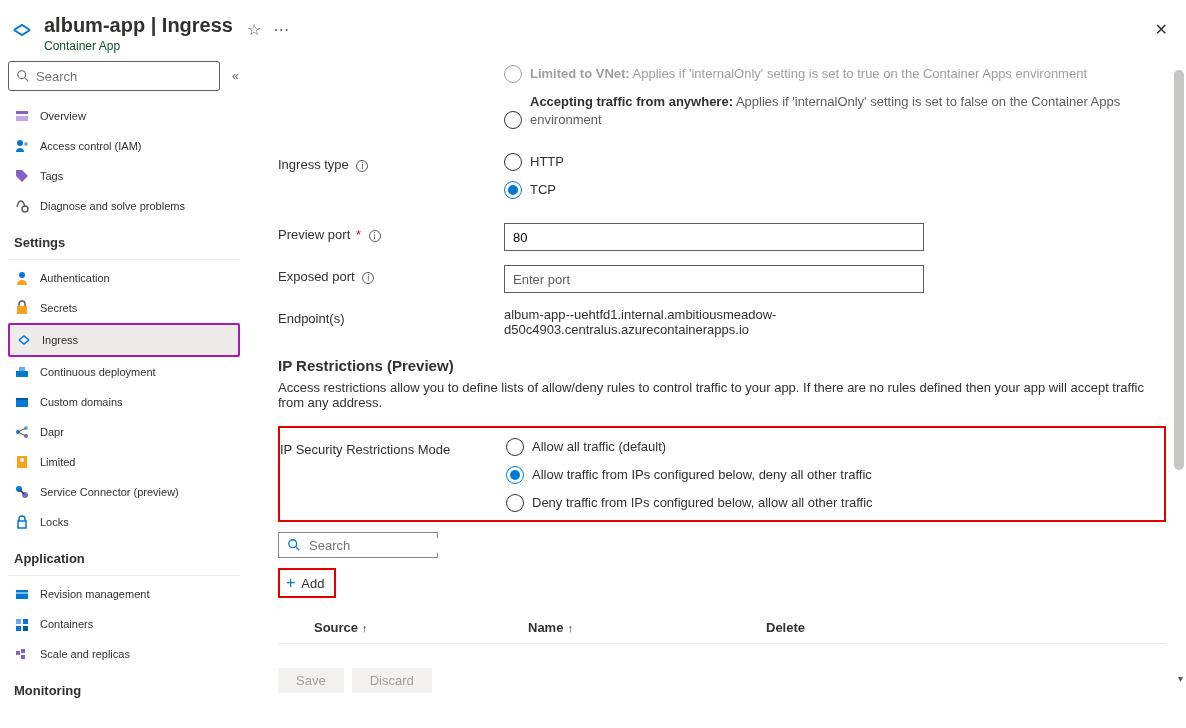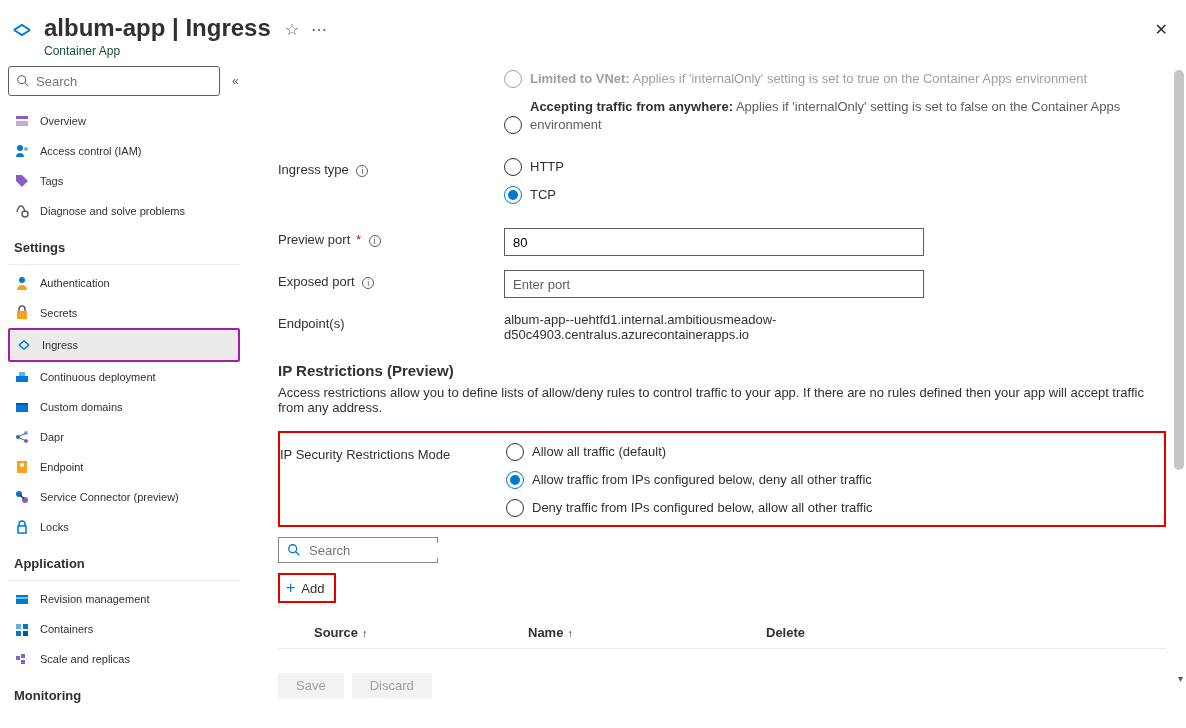--- a/index.html
+++ b/index.html
@@ -1,20 +1,20 @@
 <!DOCTYPE html>
 <html><head>
   <meta charset="utf-8">
   <style>
     * { box-sizing: border-box; margin: 0; padding: 0; }
     body { font-family: "Segoe UI", sans-serif; font-size: 13px; color: #323130; background: #fff; width: 1186px; height: 728px; overflow: hidden; position: relative; }
     
     .header { display: flex; align-items: flex-start; padding: 14px 16px 8px 10px; }
     .header-icon { width: 24px; height: 24px; margin-right: 10px; margin-top: 4px; flex-shrink: 0; }
-    .header-title { font-size: 24px; font-weight: 600; }
+    .header-title { font-size: 20px; font-weight: 600; }
     .header-subtitle { font-size: 12px; color: #14532d; margin-top: 2px; }
     .header-actions { display: flex; gap: 12px; margin-left: 14px; align-items: center; margin-top: 6px; }
     .star-icon, .dots-icon { color: #605e5c; font-size: 16px; }
     .close-x { position: absolute; right: 18px; top: 20px; font-size: 16px; color: #323130; cursor: pointer; }
     
     .body-wrap { display: flex; height: calc(100% - 60px); }
     
     .sidebar { width: 248px; flex-shrink: 0; padding: 0 8px; overflow-y: auto; }
     .search-row { display: flex; align-items: center; gap: 8px; margin-bottom: 10px; }
     .search-box { flex: 1; display: flex; align-items: center; border: 1px solid #605e5c; border-radius: 3px; padding: 3px 7px; height: 30px; }
@@ -206,21 +206,21 @@
         </span>
       <span class="nav-label">Dapr</span>
     </div>
     <div class="nav-item">
       <span class="nav-icon">
           <svg width="16" height="16" viewBox="0 0 16 16">
             <rect x="3" y="2" width="10" height="12" fill="#faa21d"></rect>
             <circle cx="8" cy="6" r="2" fill="#fff"></circle>
           </svg>
         </span>
-      <span class="nav-label">Endpoint</span>
+      <span class="nav-label">Limited</span>
     </div>
     <div class="nav-item">
       <span class="nav-icon">
           <svg width="16" height="16" viewBox="0 0 16 16">
             <circle cx="5" cy="5" r="3" fill="#0078d4"></circle>
             <circle cx="11" cy="11" r="3" fill="#8661c5"></circle>
             <line x1="6" y1="6" x2="10" y2="10" stroke="#323130" stroke-width="1.5"></line>
           </svg>
         </span>
       <span class="nav-label">Service Connector (preview)</span>

